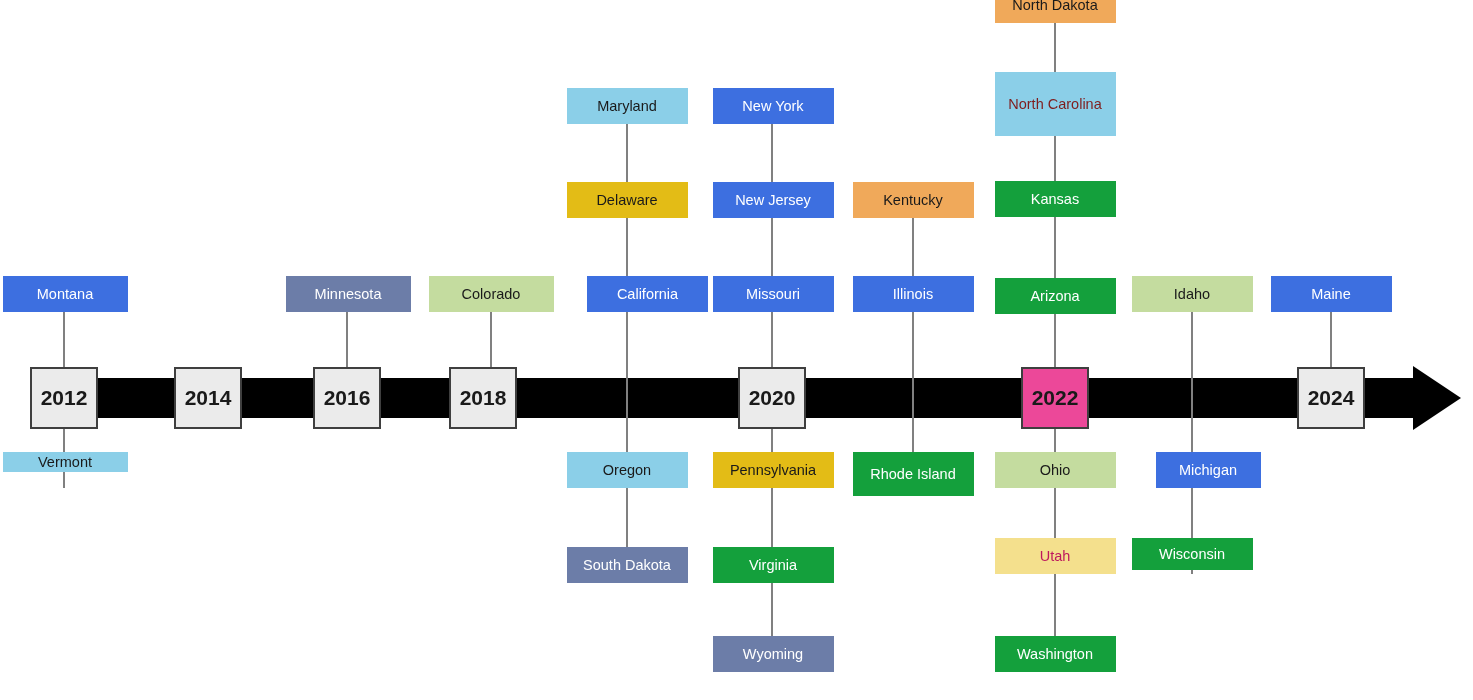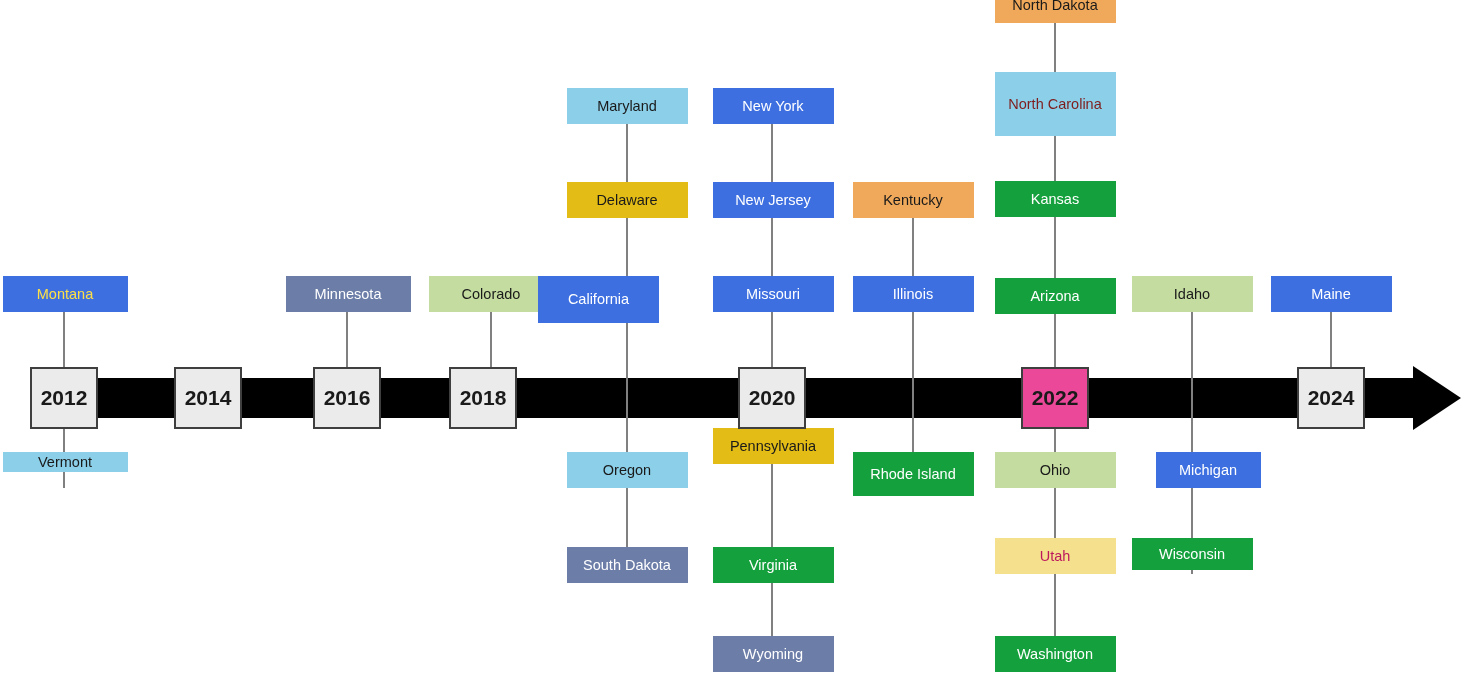--- a/index.html
+++ b/index.html
@@ -97,33 +97,33 @@
       <div class="year-box" style="left: 30px; top: 367px; background: rgb(235, 235, 235); border-color: rgb(63, 63, 63);">2012</div>
       <div class="year-box" style="left: 174px; top: 367px; background: rgb(235, 235, 235); border-color: rgb(63, 63, 63);">2014</div>
       <div class="year-box" style="left: 313px; top: 367px; background: rgb(235, 235, 235); border-color: rgb(63, 63, 63);">2016</div>
       <div class="year-box" style="left: 449px; top: 367px; background: rgb(235, 235, 235); border-color: rgb(63, 63, 63);">2018</div>
       <div class="year-box" style="left: 738px; top: 367px; background: rgb(235, 235, 235); border-color: rgb(63, 63, 63);">2020</div>
       <div class="year-box" style="left: 1021px; top: 367px; background: #ec4899; border-color: rgb(63, 63, 63);">2022</div>
       <div class="year-box" style="left: 1297px; top: 367px; background: rgb(235, 235, 235); border-color: rgb(63, 63, 63);">2024</div>
     </div>
 
   <div id="event-layer">
-      <div class="event-box" style="left: 2.5px; top: 276px; width: 125px; height: 36px; background: rgb(61, 111, 224); color: #fde047;">Montana</div>
+      <div class="event-box" style="left: 2.5px; top: 276px; width: 125px; height: 36px; background: rgb(61, 111, 224); color: #ffffff;">Montana</div>
       <div class="event-box" style="left: 2.5px; top: 452px; width: 125px; height: 20px; background: rgb(139, 207, 232); color: rgb(26, 26, 26);">Vermont</div>
       <div class="event-box" style="left: 285.5px; top: 276px; width: 125px; height: 36px; background: rgb(108, 125, 168); color: rgb(255, 255, 255);">Minnesota</div>
       <div class="event-box" style="left: 428.5px; top: 276px; width: 125px; height: 36px; background: rgb(196, 220, 159); color: rgb(26, 26, 26);">Colorado</div>
       <div class="event-box" style="left: 566.5px; top: 88px; width: 121px; height: 36px; background: rgb(139, 207, 232); color: rgb(26, 26, 26);">Maryland</div>
       <div class="event-box" style="left: 566.5px; top: 182px; width: 121px; height: 36px; background: rgb(227, 188, 22); color: rgb(26, 26, 26);">Delaware</div>
-      <div class="event-box" style="left: 538px; top: 276px; width: 121px; height: 47px; background: rgb(61, 111, 224); color: rgb(255, 255, 255);">California</div>
+      <div class="event-box" style="left: 587px; top: 276px; width: 121px; height: 36px; background: rgb(61, 111, 224); color: rgb(255, 255, 255);">California</div>
       <div class="event-box" style="left: 566.5px; top: 452px; width: 121px; height: 36px; background: rgb(139, 207, 232); color: rgb(26, 26, 26);">Oregon</div>
       <div class="event-box" style="left: 566.5px; top: 547px; width: 121px; height: 36px; background: rgb(108, 125, 168); color: rgb(255, 255, 255);">South Dakota</div>
       <div class="event-box" style="left: 712.5px; top: 88px; width: 121px; height: 36px; background: rgb(61, 111, 224); color: rgb(255, 255, 255);">New York</div>
       <div class="event-box" style="left: 712.5px; top: 182px; width: 121px; height: 36px; background: rgb(61, 111, 224); color: rgb(255, 255, 255);">New Jersey</div>
       <div class="event-box" style="left: 712.5px; top: 276px; width: 121px; height: 36px; background: rgb(61, 111, 224); color: rgb(255, 255, 255);">Missouri</div>
-      <div class="event-box" style="left: 712.5px; top: 428px; width: 121px; height: 36px; background: rgb(227, 188, 22); color: rgb(26, 26, 26);">Pennsylvania</div>
+      <div class="event-box" style="left: 712.5px; top: 452px; width: 121px; height: 36px; background: rgb(227, 188, 22); color: rgb(26, 26, 26);">Pennsylvania</div>
       <div class="event-box" style="left: 712.5px; top: 547px; width: 121px; height: 36px; background: rgb(20, 160, 60); color: rgb(255, 255, 255);">Virginia</div>
       <div class="event-box" style="left: 712.5px; top: 636px; width: 121px; height: 36px; background: rgb(108, 125, 168); color: rgb(255, 255, 255);">Wyoming</div>
       <div class="event-box" style="left: 852.5px; top: 182px; width: 121px; height: 36px; background: rgb(240, 169, 90); color: rgb(26, 26, 26);">Kentucky</div>
       <div class="event-box" style="left: 852.5px; top: 276px; width: 121px; height: 36px; background: rgb(61, 111, 224); color: rgb(255, 255, 255);">Illinois</div>
       <div class="event-box" style="left: 852.5px; top: 452px; width: 121px; height: 44px; background: rgb(20, 160, 60); color: rgb(255, 255, 255);">Rhode Island</div>
       <div class="event-box" style="left: 994.5px; top: -13px; width: 121px; height: 36px; background: rgb(240, 169, 90); color: rgb(26, 26, 26);">North Dakota</div>
       <div class="event-box" style="left: 994.5px; top: 72px; width: 121px; height: 64px; background: rgb(139, 207, 232); color: #7f1d1d;">North Carolina</div>
       <div class="event-box" style="left: 994.5px; top: 181px; width: 121px; height: 36px; background: rgb(20, 160, 60); color: rgb(255, 255, 255);">Kansas</div>
       <div class="event-box" style="left: 994.5px; top: 278px; width: 121px; height: 36px; background: rgb(20, 160, 60); color: rgb(255, 255, 255);">Arizona</div>
       <div class="event-box" style="left: 994.5px; top: 452px; width: 121px; height: 36px; background: rgb(196, 220, 159); color: rgb(26, 26, 26);">Ohio</div>

